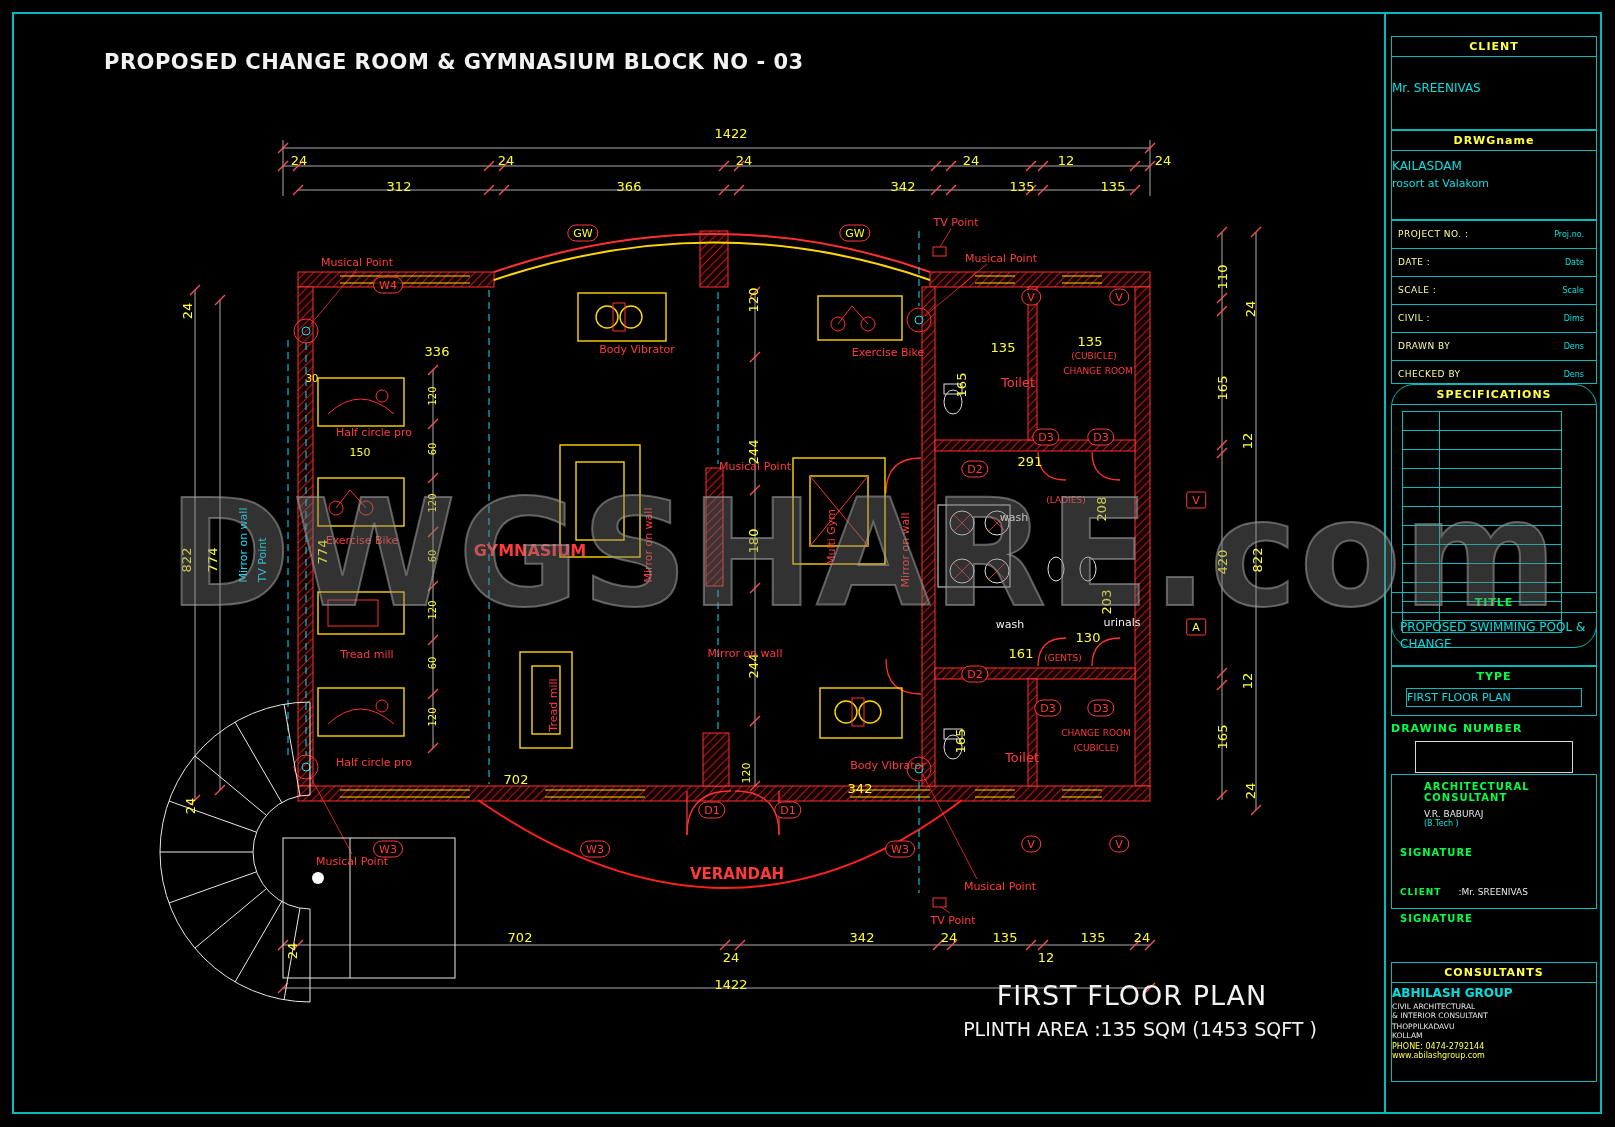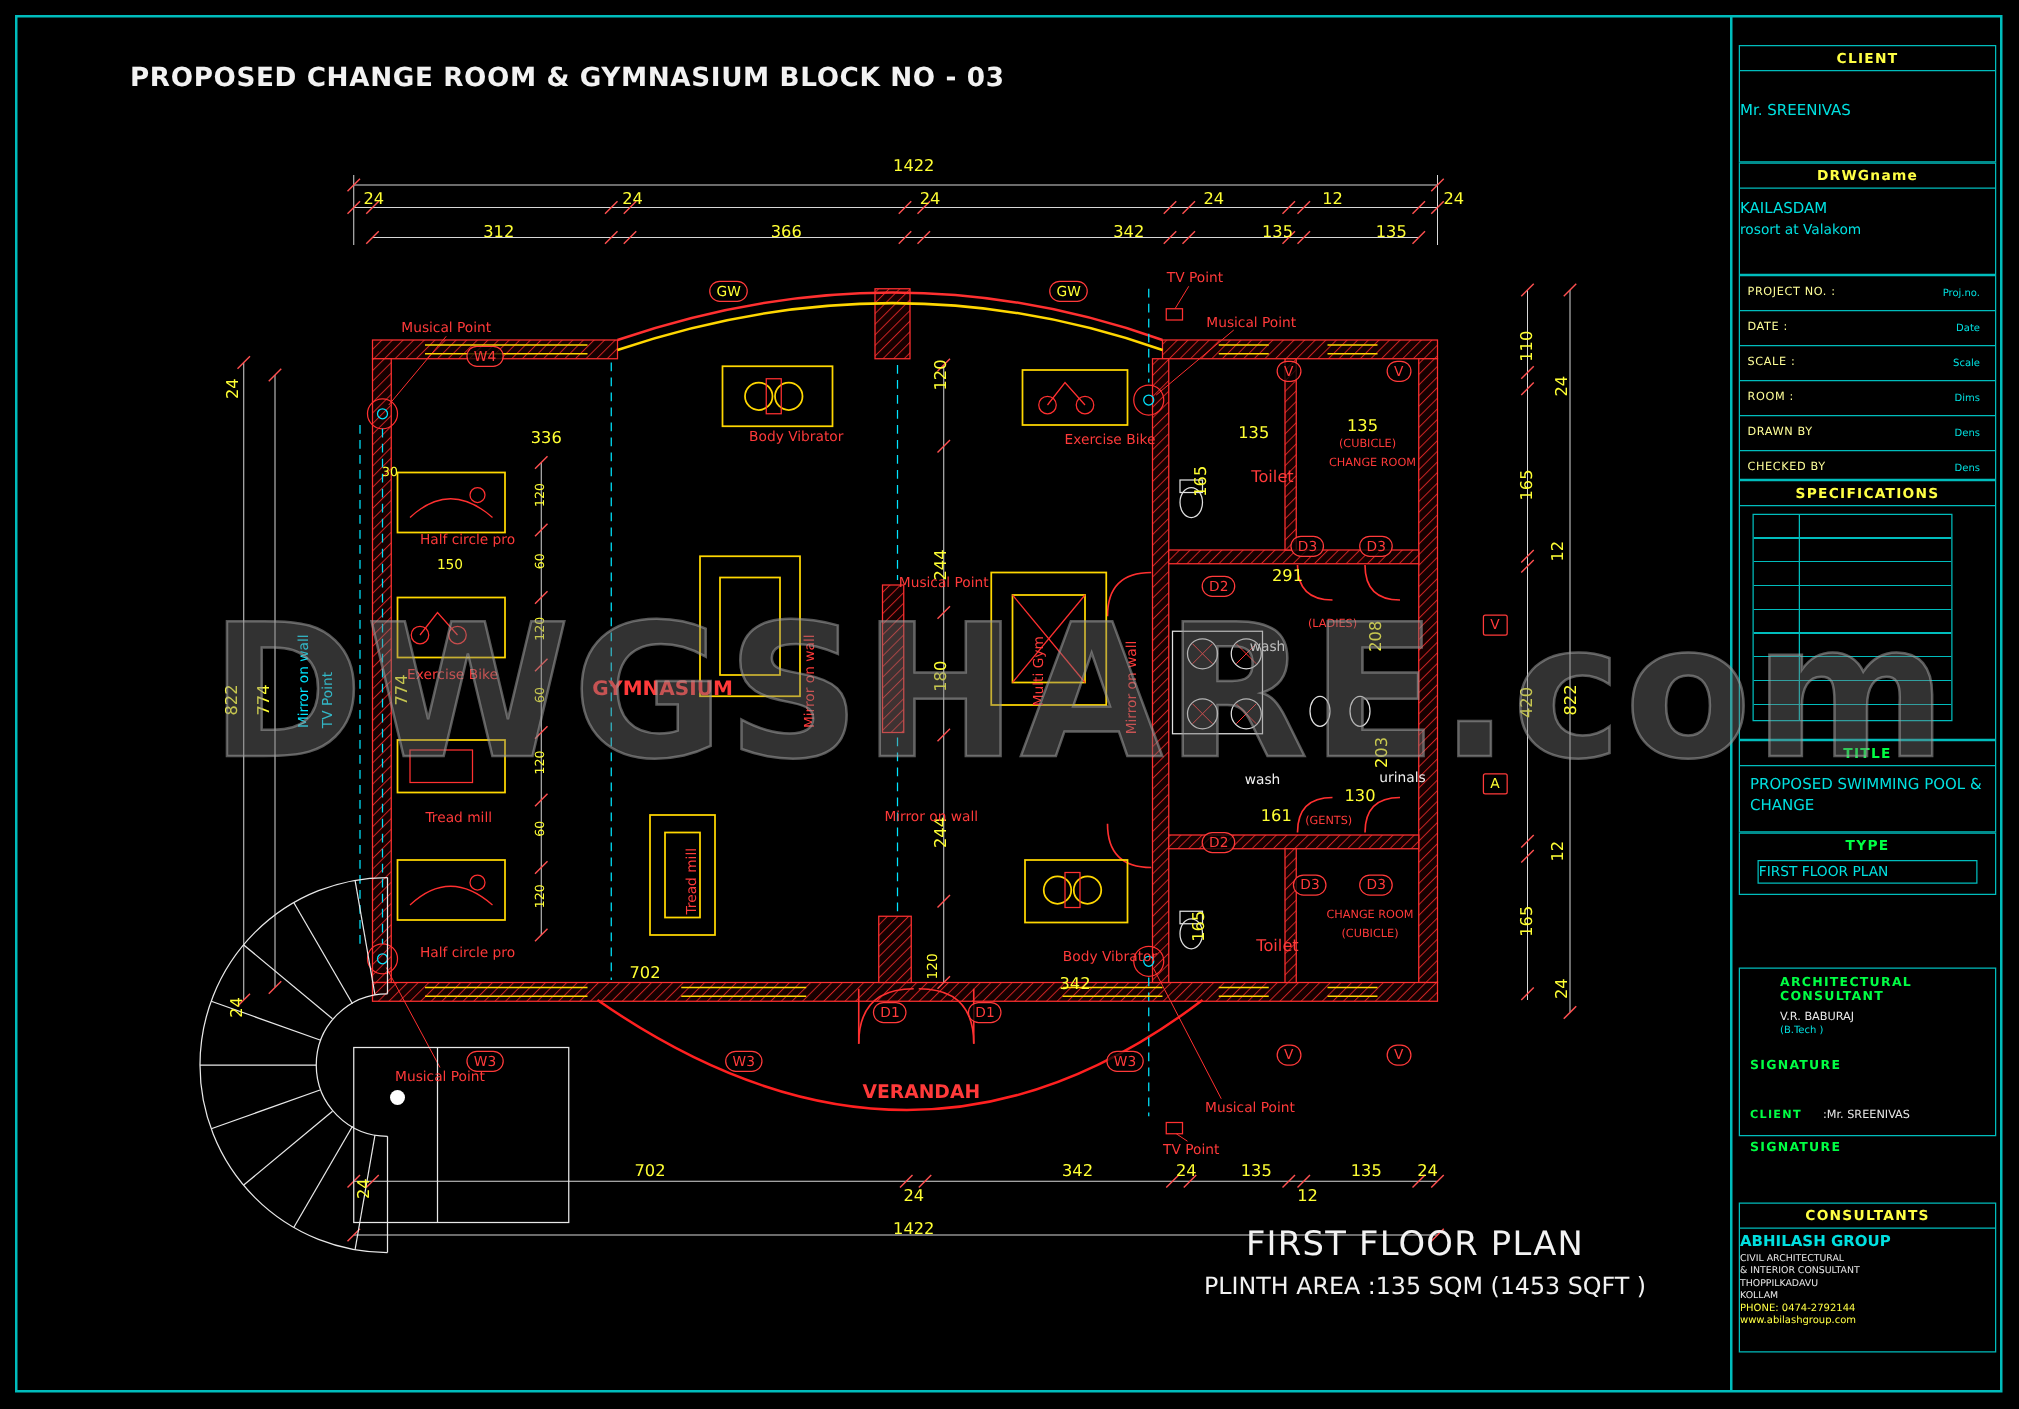--- a/index.html
+++ b/index.html
@@ -453,45 +453,49 @@
         </div>
         <div class="tb-row">
           <span class="lab">DATE :</span>
           <span class="val">Date</span>
         </div>
         <div class="tb-row">
           <span class="lab">SCALE :</span>
           <span class="val">Scale</span>
         </div>
         <div class="tb-row">
-          <span class="lab">ROOM :</span>
+          <span class="lab">CIVIL :</span>
           <span class="val">Dims</span>
         </div>
         <div class="tb-row">
           <span class="lab">DRAWN BY</span>
           <span class="val">Dens</span>
         </div>
         <div class="tb-row">
           <span class="lab">CHECKED BY</span>
           <span class="val">Dens</span>
         </div>
       </div>
-    <div class="tb-box" style="top:372px;height:208px;">
+    <div class="tb-box" style="top:372px;height:264px;border-radius:23px;">
       <div class="tb-h">SPECIFICATIONS</div>
       <div class="spec-grid">
         <div class="spec-vline"></div>
       </div>
     </div>
     <div class="tb-box" style="top:580px;height:74px;">
       <div class="tb-h g">TITLE</div>
       <div class="tb-center cyan" style="margin:6px 8px 0 8px;font-size:12px;line-height:1.4;">PROPOSED SWIMMING POOL &amp; CHANGE</div>
     </div>
     <div class="tb-box" style="top:654px;height:50px;">
       <div class="tb-h g" style="border-bottom:none;">TYPE</div>
       <div class="tb-center cyan" style="margin:2px 14px 0 14px;border:1px solid #00bcbc;font-size:11px;padding:2px 0;">FIRST FLOOR PLAN</div>
+    </div>
+    <div style="position:absolute;left:5px;width:206px;top:710px;">
+      <div class="tb-center green" style="font-size:11px;font-weight:bold;letter-spacing:1px;">DRAWING NUMBER</div>
+      <div class="dn-box"></div>
     </div>
     <div class="tb-box" style="top:762px;height:135px;padding-left:32px;">
       <div class="tb-center green" style="margin-top:6px;font-size:10px;font-weight:bold;letter-spacing:1px;">ARCHITECTURAL</div>
       <div class="tb-center green" style="font-size:10px;font-weight:bold;letter-spacing:1px;">CONSULTANT</div>
       <div class="tb-center wh" style="margin-top:6px;font-size:9px;">V.R. BABURAJ</div>
       <div class="tb-center cyan" style="font-size:8px;">(B.Tech )</div>
       <div class="green" style="position:absolute;left:8px;top:72px;font-size:10px;font-weight:bold;letter-spacing:1px;">SIGNATURE</div>
       <div style="position:absolute;left:8px;top:112px;font-size:9px;">
         <span class="green" style="font-weight:bold;letter-spacing:1px;">CLIENT</span>
         <span class="wh" style="margin-left:14px;">:Mr. SREENIVAS</span>

